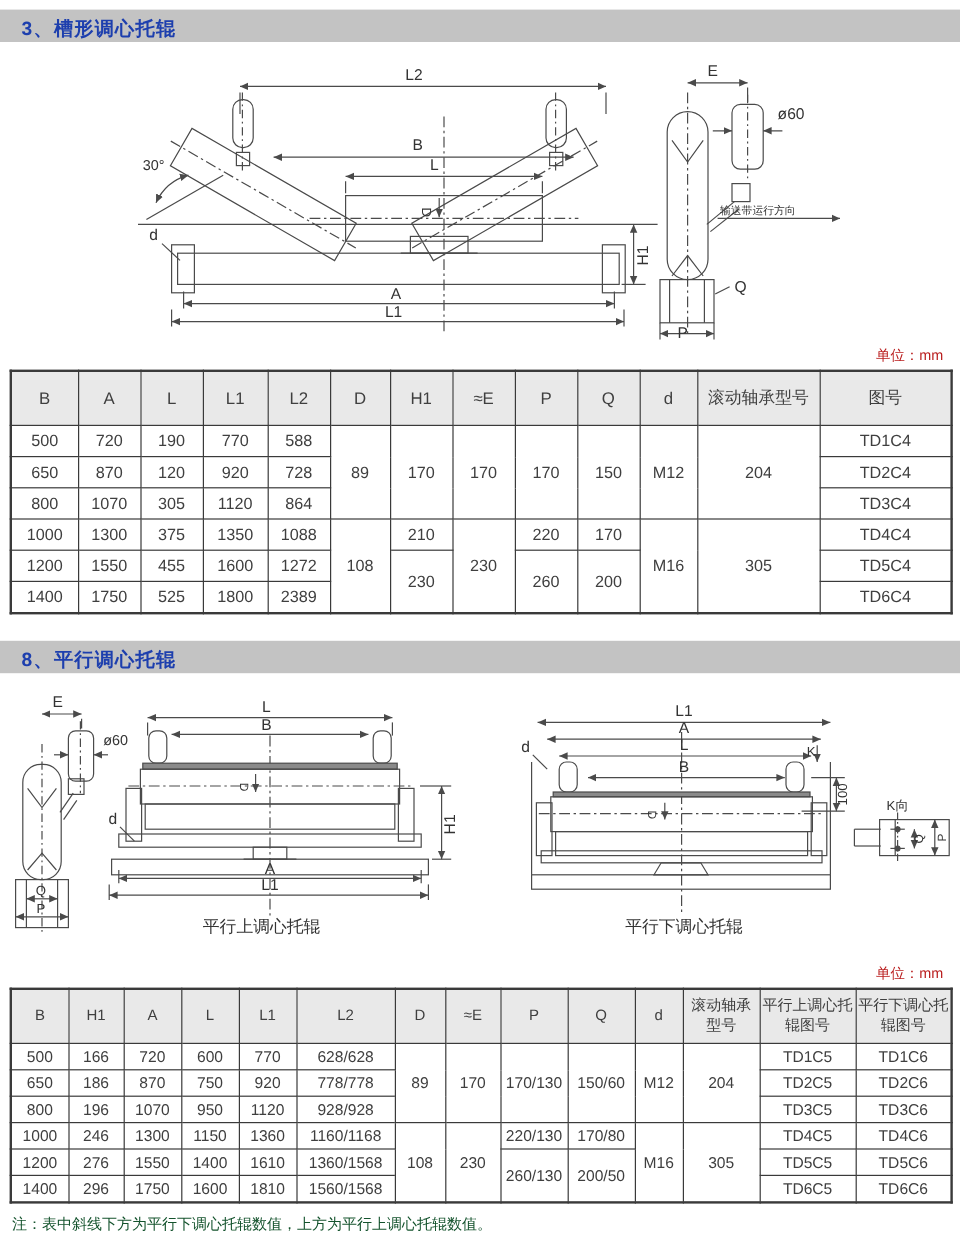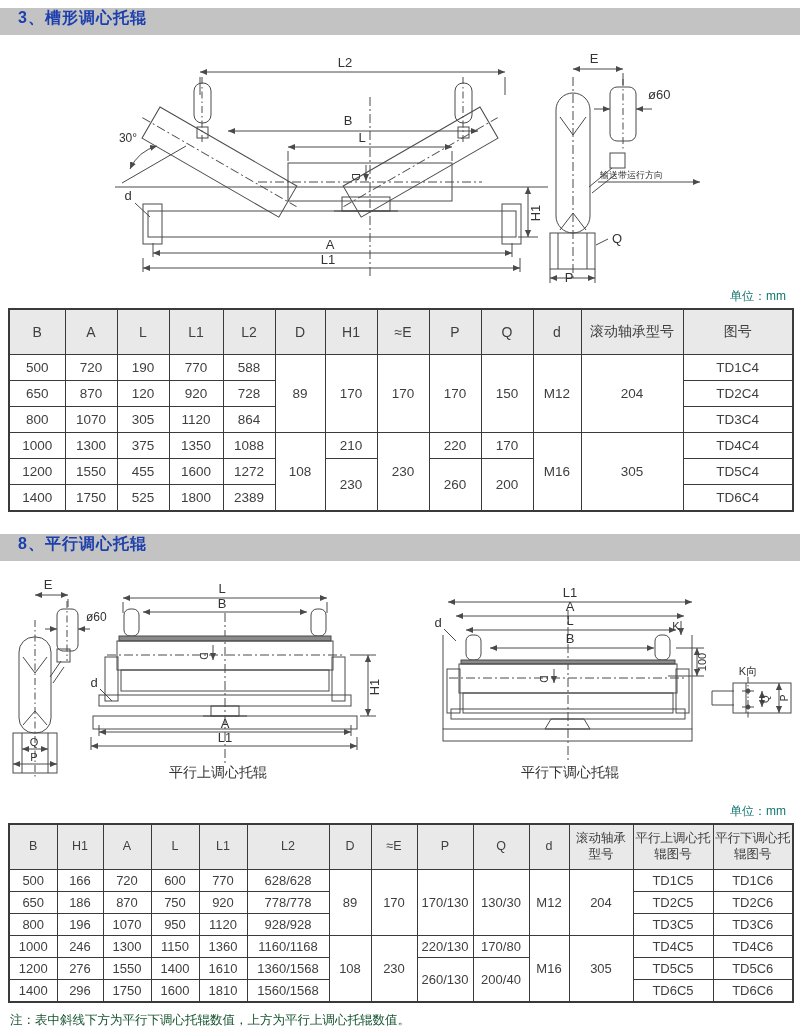--- a/index.html
+++ b/index.html
@@ -1,23 +1,23 @@
 <!DOCTYPE html>
 <html><head>
 <meta charset="utf-8">
 <style>
   html,body{margin:0;padding:0;}
   body{
     width:800px;height:1033px;background:#ffffff;
     font-family:"Liberation Sans","DejaVu Sans",sans-serif;
     color:#333;overflow:hidden;
   }
-  .bar{height:27px;background:#c3c3c3;display:flex;align-items:flex-start;margin-top:8px;}
+  .bar{height:27px;background:#c3c3c3;display:flex;align-items:flex-end;margin-top:8px;}
   .bar span{color:#1d3fae;font-weight:bold;font-size:16px;padding-left:18px;letter-spacing:1px;}
-  .unit{text-align:right;font-size:12px;color:#0f766e;padding-right:14px;margin:3px 0 3px 0;}
+  .unit{text-align:right;font-size:12px;color:#b91c1c;padding-right:14px;margin:3px 0 3px 0;}
   table{border-collapse:collapse;table-layout:fixed;width:784px;margin:0 8px;border:2px solid #3a3a3a;}
   th,td{border:1px solid #3a3a3a;text-align:center;vertical-align:middle;font-weight:normal;color:#3f3f3f;padding:0 1px;overflow:hidden;background:#fff;}
   th{background:#e9e9e9;}
   .t1 th{height:44px;font-size:14px;}
   .t1 td{height:25px;font-size:13.5px;}
   .t2 th{height:44px;font-size:12.5px;line-height:1.25;}
   .t2 td{height:21px;font-size:13px;}
   .note{font-size:12.5px;margin:9px 0 0 10px;color:#14532d;}
   svg{display:block;}
   .dwg1{margin-top:12px;}
@@ -405,21 +405,21 @@
     <tr>
       <td>500</td>
       <td>166</td>
       <td>720</td>
       <td>600</td>
       <td>770</td>
       <td>628/628</td>
       <td rowspan="3">89</td>
       <td rowspan="3">170</td>
       <td rowspan="3">170/130</td>
-      <td rowspan="3">130/30</td>
+      <td rowspan="3">150/60</td>
       <td rowspan="3">M12</td>
       <td rowspan="3">204</td>
       <td>TD1C5</td>
       <td>TD1C6</td>
     </tr>
     <tr>
       <td>650</td>
       <td>186</td>
       <td>870</td>
       <td>750</td>
@@ -455,21 +455,21 @@
       <td>TD4C6</td>
     </tr>
     <tr>
       <td>1200</td>
       <td>276</td>
       <td>1550</td>
       <td>1400</td>
       <td>1610</td>
       <td>1360/1568</td>
       <td rowspan="2">260/130</td>
-      <td rowspan="2">200/40</td>
+      <td rowspan="2">200/50</td>
       <td>TD5C5</td>
       <td>TD5C6</td>
     </tr>
     <tr>
       <td>1400</td>
       <td>296</td>
       <td>1750</td>
       <td>1600</td>
       <td>1810</td>
       <td>1560/1568</td>

